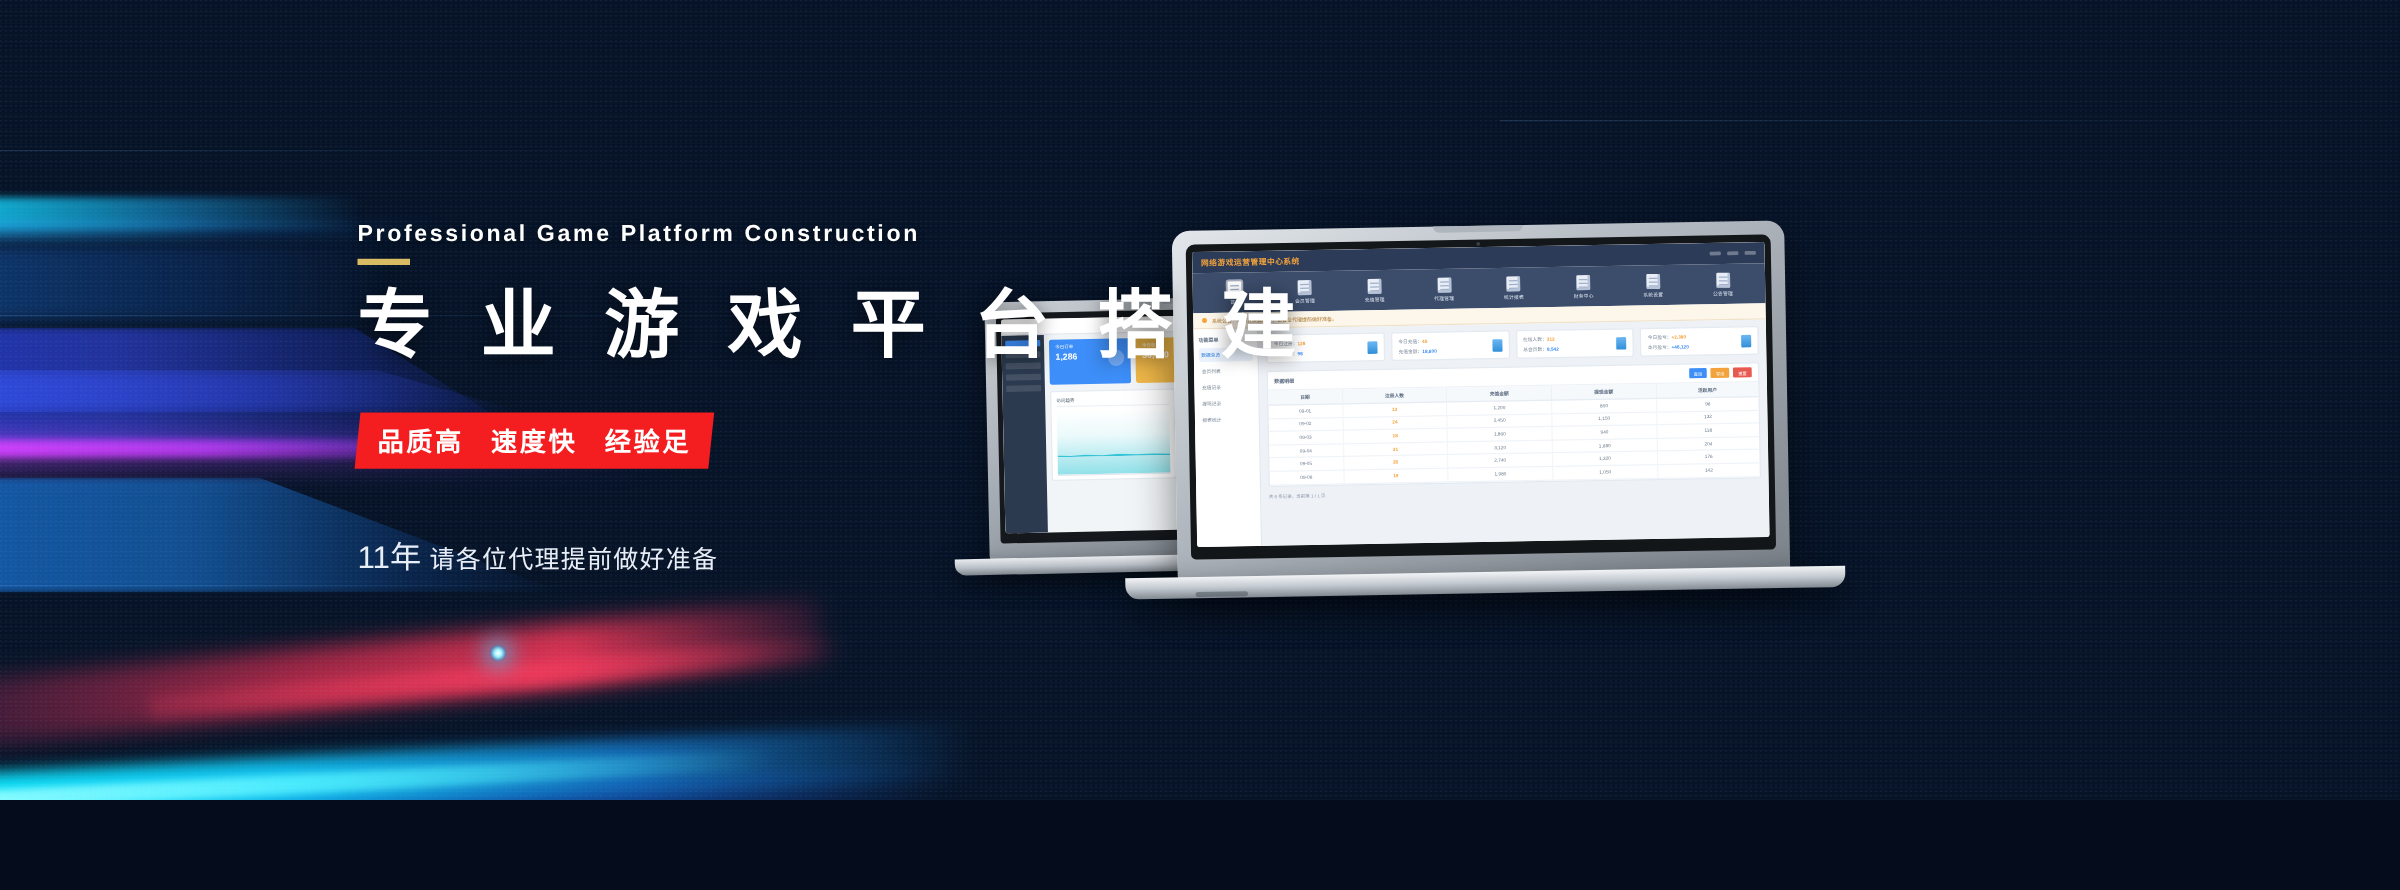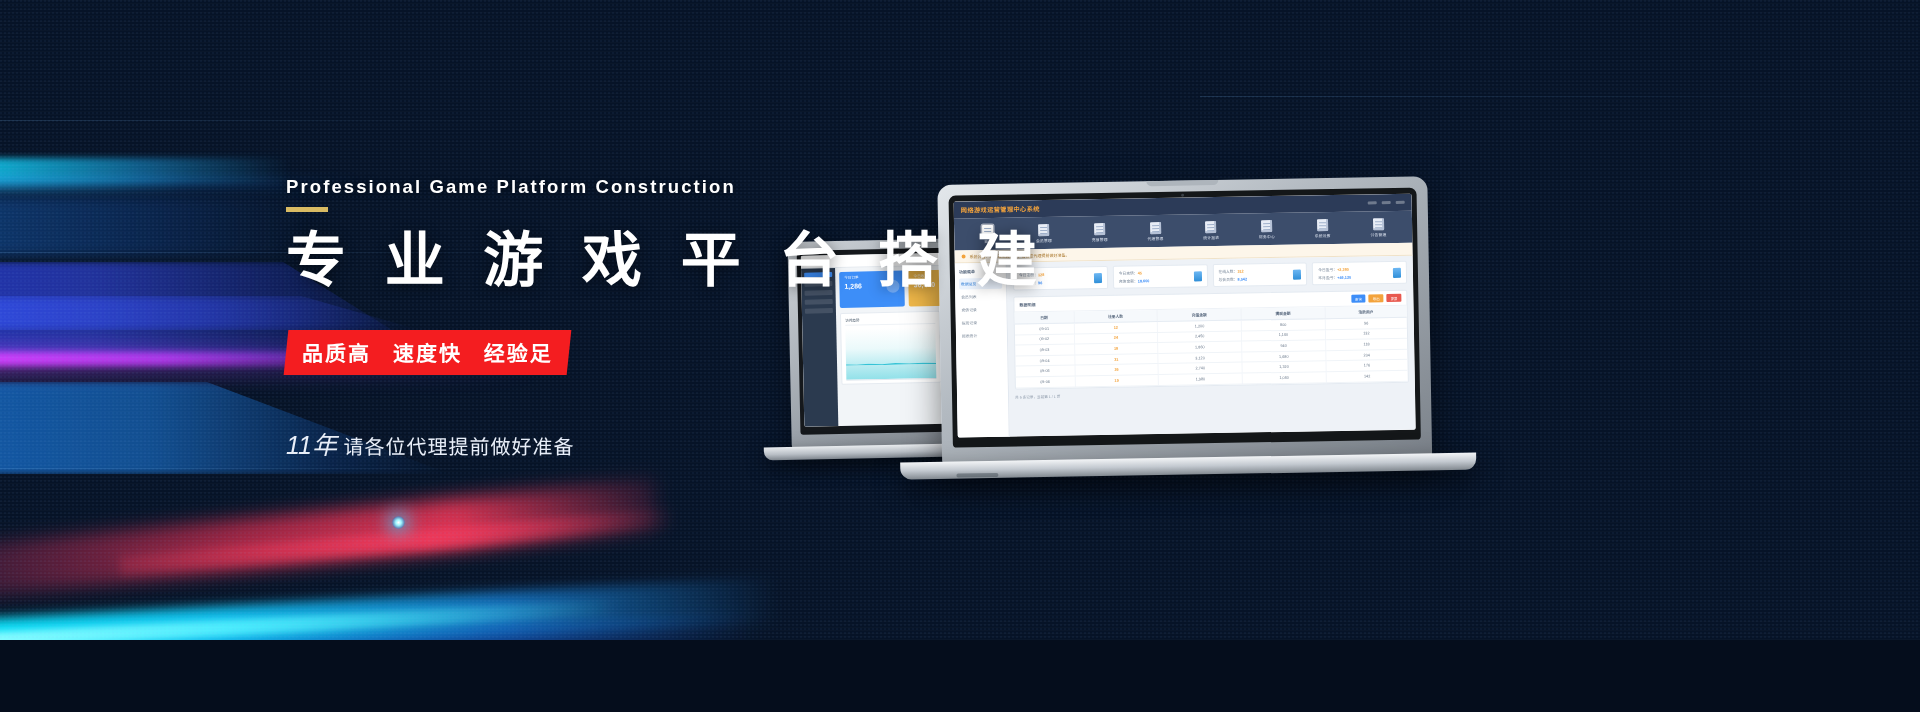--- a/index.html
+++ b/index.html
@@ -185,21 +185,21 @@
   .badge-inner span { margin-right: 14px; }
   .badge-inner span:last-child { margin-right: 0; }
 
   .subline {
     margin-top: 50px;
     color: #e8eef8;
     font-size: 20px;
     letter-spacing: 1px;
     white-space: nowrap;
   }
-  .subline .yr { font-size: 25px; font-weight: 400; letter-spacing: 0; font-style: italic; }
+  .subline .yr { font-size: 25px; font-weight: 400; letter-spacing: 0; }
 
   
   .laptops { position: absolute; left: 620px; top: 180px; width: 900px; height: 320px; z-index: 7; }
 
   
   .lap-back { position: absolute; left: 170px; top: 58px; width: 380px; height: 245px; transform: rotate(-1.2deg); }
   .lap-back .lid {
     position: relative; width: 330px; height: 208px;
     background: linear-gradient(145deg, #cfd4d9 0%, #9aa1a9 45%, #6f767e 100%);
     border-radius: 12px 12px 5px 5px;

